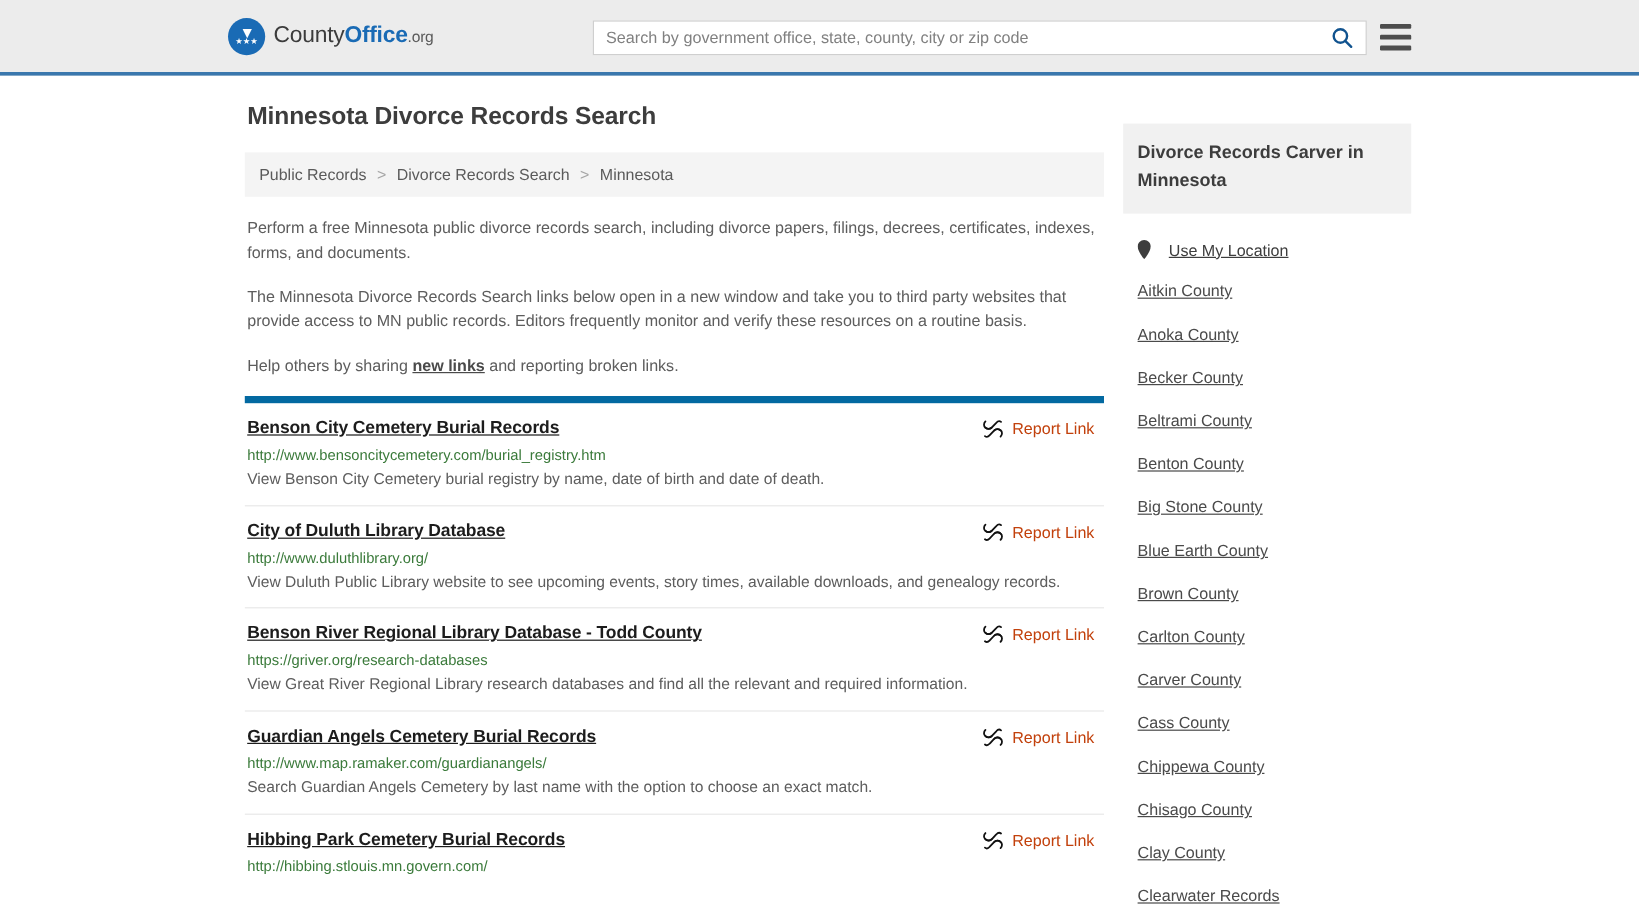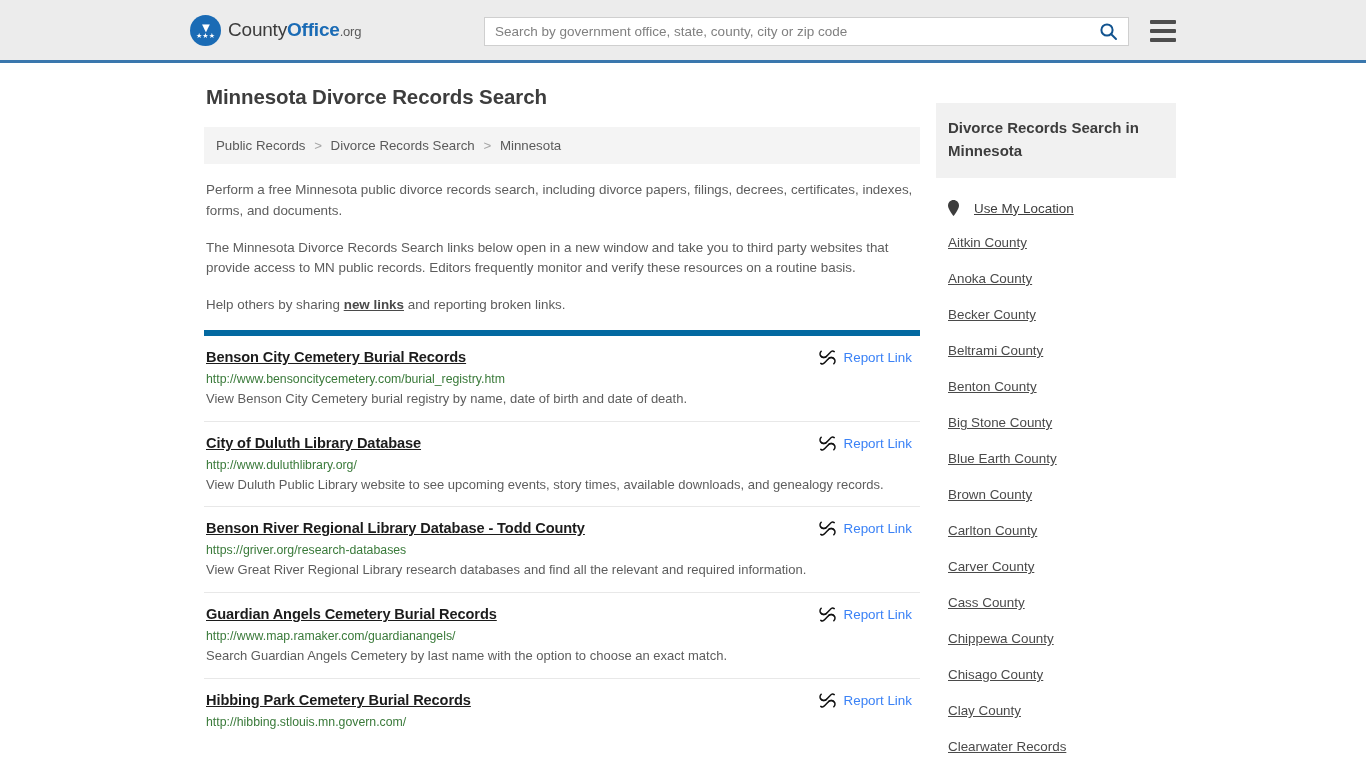--- a/index.html
+++ b/index.html
@@ -55,21 +55,21 @@
     font-size: 19px;
     color: #3c3c3c;
     letter-spacing: -0.2px;
   }
   .logo-text .bold-blue { color: #1a6bb5; font-weight: bold; }
   .logo-text .cnty { font-weight: normal; color: #3c3c3c; }
   .logo-text .org { font-size: 13px; color: #5a5a5a; }
 
   .search-wrap {
     position: absolute;
-    left: 484px;
+    left: 494px;
     top: 17px;
     width: 645px;
     height: 29px;
     background: #fff;
     border: 1px solid #cfcfcf;
     display: flex;
     align-items: center;
   }
   .search-input {
     flex: 1;
@@ -175,21 +175,21 @@
     color: #1c1c1c;
     text-decoration: underline;
     cursor: pointer;
     letter-spacing: -0.1px;
   }
   .report-link {
     display: flex;
     align-items: center;
     gap: 8px;
     font-size: 13.4px;
-    color: #3b82f6;
+    color: #c2410c;
     cursor: pointer;
     white-space: nowrap;
     padding-right: 8px;
   }
   .result-url {
     font-size: 12.3px;
     color: #3a7a3a;
     margin-top: 6px;
     word-break: break-all;
   }
@@ -358,21 +358,21 @@
               </svg>
               <span>Report Link</span>
             </div>
           </div>
           <div class="result-url">http://hibbing.stlouis.mn.govern.com/</div>
         </div>
       </div>
   </div>
 
   <div class="side-col">
-    <div class="side-head">Divorce Records Search in Minnesota</div>
+    <div class="side-head">Divorce Records Carver in Minnesota</div>
 
     <div class="use-location">
       <svg width="11" height="16" viewBox="0 0 11 16">
         <path d="M5.5 0C2.46 0 0 2.46 0 5.5C0 9.6 5.5 16 5.5 16S11 9.6 11 5.5C11 2.46 8.54 0 5.5 0Z" fill="#3d3d3d"></path>
       </svg>
       <span class="use-location-label">Use My Location</span>
     </div>
 
     <div class="county-list" id="county-list">
         <a class="county-item">Aitkin County</a>

